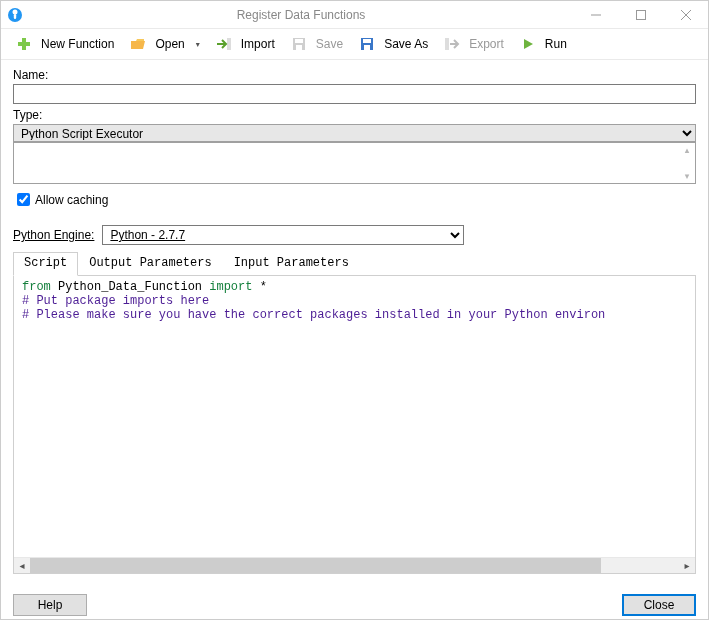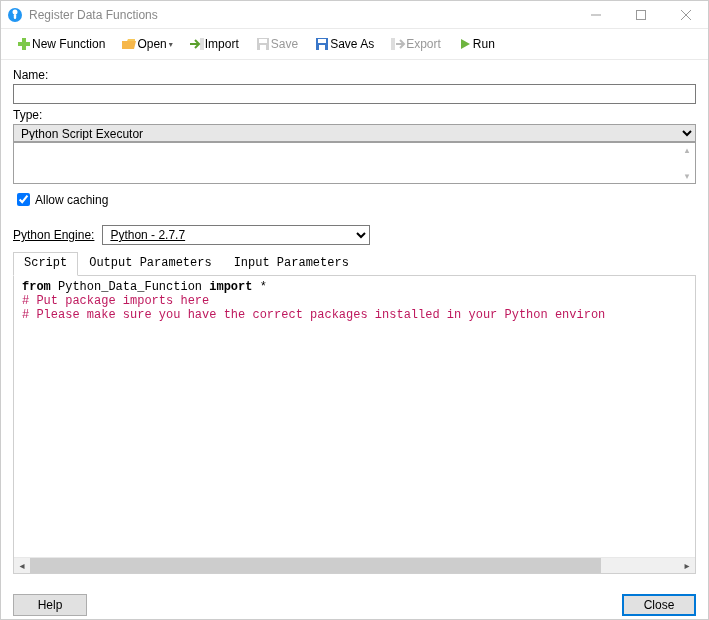--- a/index.html
+++ b/index.html
@@ -14,20 +14,21 @@
   overflow: hidden;
   border: 1px solid #ccc;
 }
 .titlebar {
   display: flex;
   align-items: center;
   height: 28px;
   padding-left: 6px;
   background: #fff;
   border-bottom: 1px solid #eaeaea;
+  text-align: center;
 }
 .titlebar .app-icon {
   width: 16px; height: 16px; margin-right: 6px;
   display: inline-flex; align-items: center; justify-content: center;
 }
 .titlebar .title { flex: 1; color: #888; }
 .win-controls { display: flex; height: 100%; }
 .win-btn {
   width: 45px; height: 100%;
   display: flex; align-items: center; justify-content: center;
@@ -36,21 +37,21 @@
 
 .toolbar {
   display: flex; align-items: center;
   padding: 4px 8px;
   gap: 2px;
   border-bottom: 1px solid #eaeaea;
 }
 .tb-btn {
   display: flex; align-items: center;
   padding: 2px 6px;
-  gap: 0;
+  gap: 9px;
   border: 1px solid transparent;
   border-radius: 2px;
 }
 .tb-btn .ico { width: 16px; height: 16px; display: inline-flex; align-items: center; justify-content: center; }
 .tb-btn.disabled { color: #999; }
 .dd-arrow { font-size: 8px; color: #555; margin-left: 2px; }
 
 .content { padding: 6px 12px 10px 12px; }
 .field-label { margin: 2px 0 2px 0; }
 .text-input {
@@ -88,21 +89,21 @@
   width: 16px;
   display: flex; flex-direction: column; justify-content: space-between;
   color: #b6b6b6;
 }
 .desc-scroll span { text-align: center; font-size: 9px; line-height: 14px; }
 
 .cache-row { display: flex; align-items: center; margin: 6px 0 16px 0; }
 .cache-row input { margin-right: 5px; }
 .engine-row { display: flex; align-items: center; gap: 8px; margin-bottom: 6px; text-decoration: underline; }
 .engine-select {
-  height: 20px; width: 268px;
+  height: 20px; width: 362px;
   border: 1px solid #7a7a7a;
   font: inherit;
   padding: 0 3px;
   background: #fff;
 }
 
 .tabstrip { display: flex; border-bottom: 1px solid #cfcfcf; font-family: Liberation Mono, monospace; }
 .tab {
   padding: 3px 10px 5px 10px;
   border: 1px solid transparent;
@@ -123,22 +124,22 @@
   display: flex; flex-direction: column;
 }
 .editor-area {
   flex: 1;
   padding: 4px 2px 2px 8px;
   font-family: "Consolas", "Courier New", monospace;
   font-size: 12px;
   white-space: pre;
   overflow: hidden;
 }
-.kw-blue { color: #000000; font-weight: bold; }
-.kw-green { color: #be185d; font-family: Liberation Mono, monospace; }
+.kw-blue { color: #15803d; }
+.kw-green { color: #4c1d95; font-family: Liberation Mono, monospace; }
 .hscroll {
   height: 16px;
   background: #f0f0f0;
   display: flex; align-items: center;
   border-top: 1px solid #e8e8e8;
 }
 .hscroll .arrow {
   width: 16px; height: 16px;
   display: flex; align-items: center; justify-content: center;
   font-size: 10px; color: #555;

